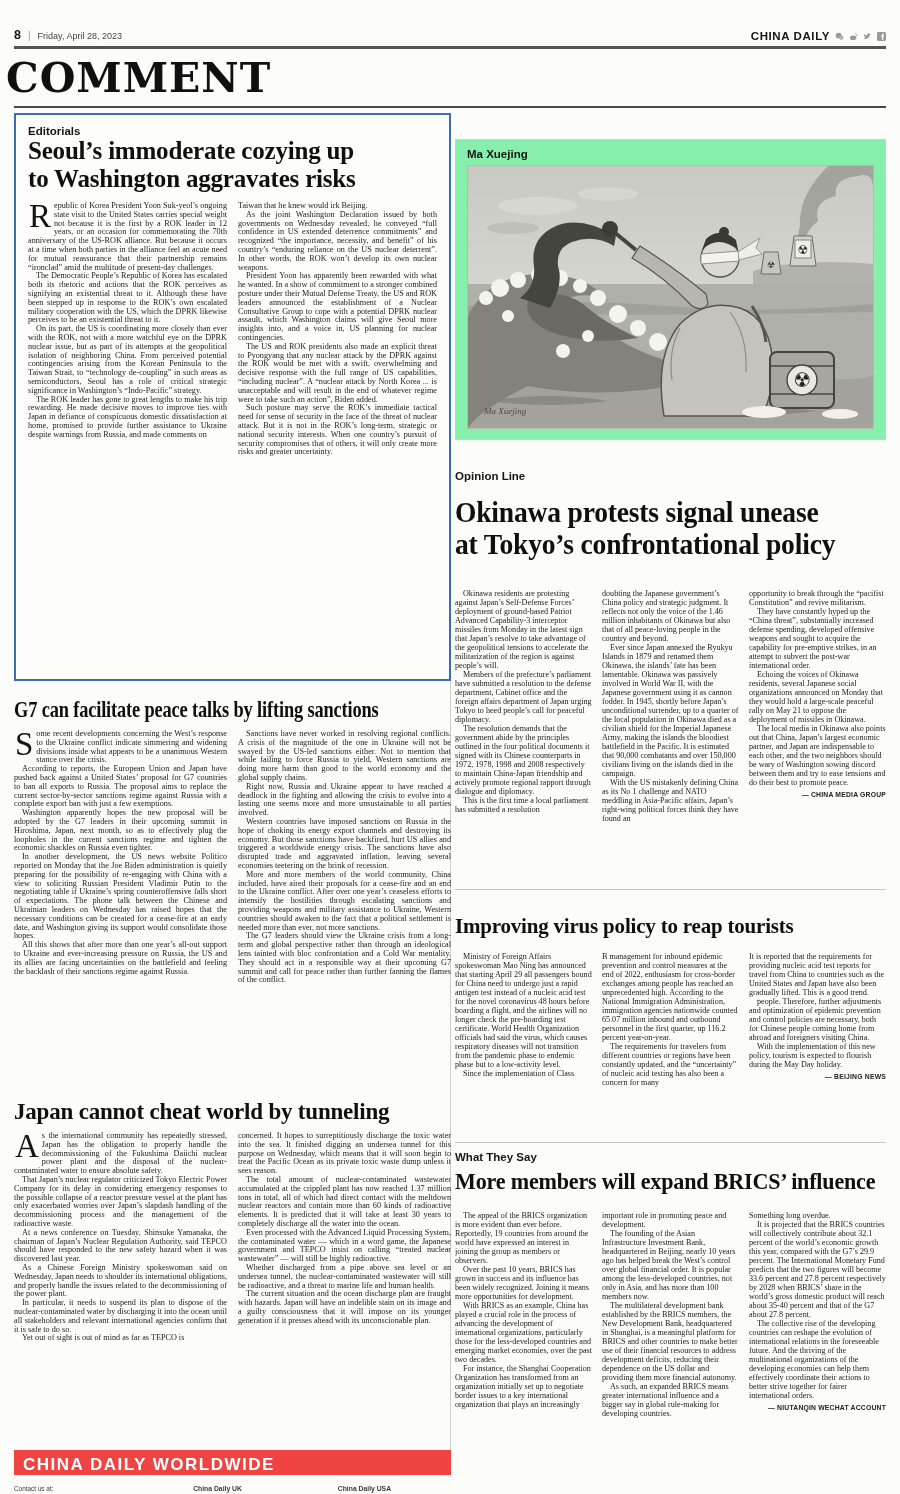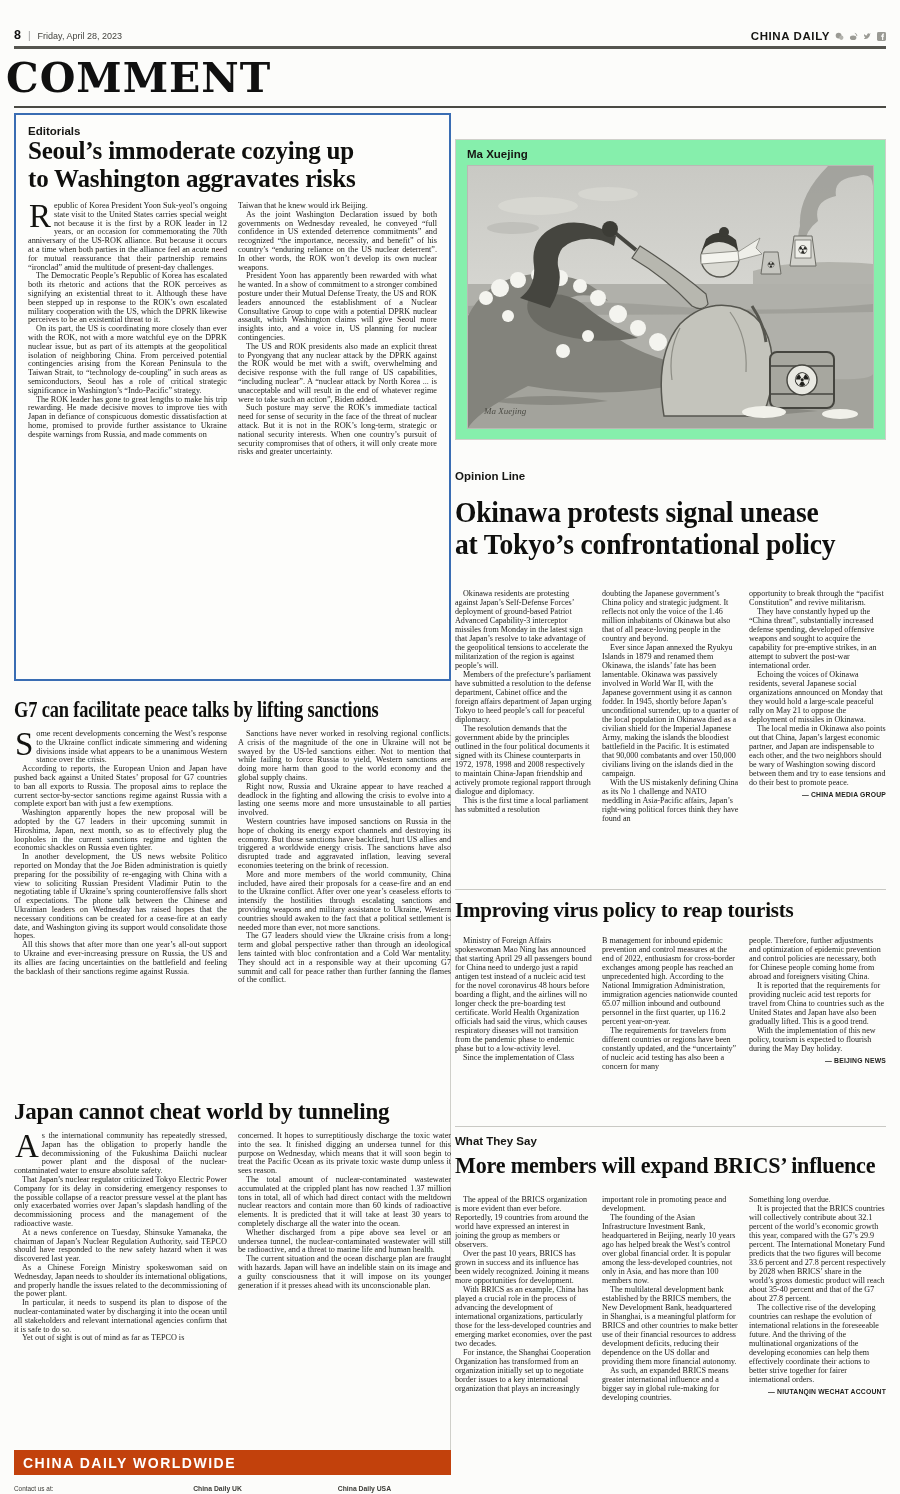--- a/index.html
+++ b/index.html
@@ -62,29 +62,29 @@
   .op-kicker { margin-top:30px; }
   .right-region h2.hl-op { margin-top:14px; }
   .cols3 { display:flex; gap:10px; overflow:hidden; }
   .colR { flex:1; font-size:8.1px; line-height:9px; text-align:left; }
   .op-cols { margin-top:28px; height:288px; }
   .virus-cols { margin-top:14px; height:180px; }
   .brics-cols { margin-top:16px; height:272px; }
   .rule { border:0; border-top:1px solid #c9c9c4; }
   .rule-op { margin-top:12px; }
   .rule-wts { margin-top:10px; }
-  .hl-virus { margin-top:8px; }
+  .hl-virus { margin-top:24px; }
   .wts-kicker { margin-top:8px; }
   .hl-brics { margin-top:5px; }
   .attr { text-align:right; font-family:"Liberation Sans", sans-serif; font-weight:bold;
           font-size:6.8px; letter-spacing:.2px; margin-top:3px; text-indent:0 !important; color:#22221f; }
 
   
-  .foot-banner { margin-top:18px; height:25px; background:#c2410c; color:#fff;
-                 font-family:"Liberation Sans", sans-serif; font-weight:bold; font-size:14px;
+  .foot-banner { margin-top:18px; height:25px; background:#ef4444; color:#fff;
+                 font-family:"Liberation Sans", sans-serif; font-weight:bold; font-size:17px;
                  letter-spacing:1.5px; padding:5px 0 0 9px; }
   .foot-cols { display:flex; gap:18px; margin-top:9px; height:128px; overflow:hidden;
                font-family:"Liberation Sans", sans-serif; font-size:6.4px; line-height:9.4px; color:#3c3c37; }
   .fc-a { width:168px; } .fc-b { width:132px; } .fc-c { width:118px; }
   .f-label { margin-bottom:9px; }
   .f-head { font-weight:bold; font-size:6.8px; color:#18181 5; }
   .f-block + .f-block { margin-top:9px; }
 </style>
 </head>
 <body>
@@ -189,20 +189,21 @@
               <p>At a news conference on Tuesday, Shinsuke Yamanaka, the chairman of Japan’s Nuclear Regulation Authority, said TEPCO should have responded to the new safety hazard when it was discovered last year.</p>
               <p>As a Chinese Foreign Ministry spokeswoman said on Wednesday, Japan needs to shoulder its international obligations, and properly handle the issues related to the decommissioning of the power plant.</p>
               <p>In particular, it needs to suspend its plan to dispose of the nuclear-contaminated water by discharging it into the ocean until all stakeholders and relevant international agencies confirm that it is safe to do so.</p>
               <p>Yet out of sight is out of mind as far as TEPCO is</p>
             </div>
         </div>
         <div class="colL cont">
           <div>
               <p>concerned. It hopes to surreptitiously discharge the toxic water into the sea. It finished digging an undersea tunnel for this purpose on Wednesday, which means that it will soon begin to treat the Pacific Ocean as its private toxic waste dump unless it sees reason.</p>
               <p>The total amount of nuclear-contaminated wastewater accumulated at the crippled plant has now reached 1.37 million tons in total, all of which had direct contact with the meltdown nuclear reactors and contain more than 60 kinds of radioactive elements. It is predicted that it will take at least 30 years to completely discharge all the water into the ocean.</p>
+              <p>Even processed with the Advanced Liquid Processing System, the contaminated water — which in a word game, the Japanese government and TEPCO insist on calling “treated nuclear wastewater” — will still be highly radioactive.</p>
               <p>Whether discharged from a pipe above sea level or an undersea tunnel, the nuclear-contaminated wastewater will still be radioactive, and a threat to marine life and human health.</p>
               <p>The current situation and the ocean discharge plan are fraught with hazards. Japan will have an indelible stain on its image and a guilty consciousness that it will impose on its younger generation if it presses ahead with its unconscionable plan.</p>
             </div>
         </div>
       </div>
     </section>
 
     <div class="foot-banner">CHINA DAILY WORLDWIDE</div>
     <div class="foot-cols">
       <div class="fc-a">
@@ -399,22 +400,22 @@
             </div>
         </div>
         <div class="colR cont">
           <div>
               <p>B management for inbound epidemic prevention and control measures at the end of 2022, enthusiasm for cross-border exchanges among people has reached an unprecedented high. According to the National Immigration Administration, immigration agencies nationwide counted 65.07 million inbound and outbound personnel in the first quarter, up 116.2 percent year-on-year.</p>
               <p>The requirements for travelers from different countries or regions have been constantly updated, and the “uncertainty” of nucleic acid testing has also been a concern for many</p>
             </div>
         </div>
         <div class="colR cont">
           <div>
+              <p>It is reported that the requirements for providing nucleic acid test reports for travel from China to countries such as the United States and Japan have also been gradually lifted. This is a good trend.</p>
               <p>people. Therefore, further adjustments and optimization of epidemic prevention and control policies are necessary, both for Chinese people coming home from abroad and foreigners visiting China.</p>
-              <p>It is reported that the requirements for providing nucleic acid test reports for travel from China to countries such as the United States and Japan have also been gradually lifted. This is a good trend.</p>
               <p>With the implementation of this new policy, tourism is expected to flourish during the May Day holiday.</p>
             </div>
           <p class="attr">— BEIJING NEWS</p>
         </div>
       </div>
     </section>
 
     <hr class="rule rule-wts">
 
     <section>

